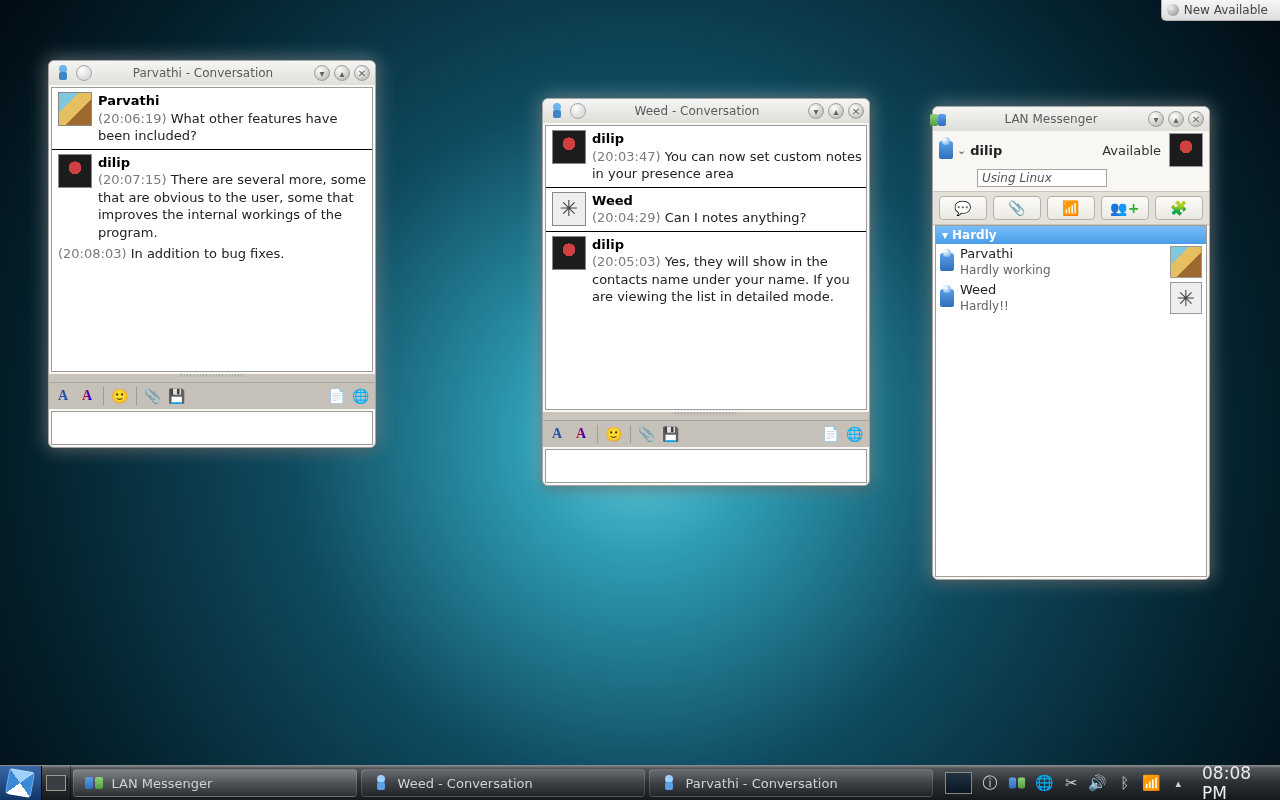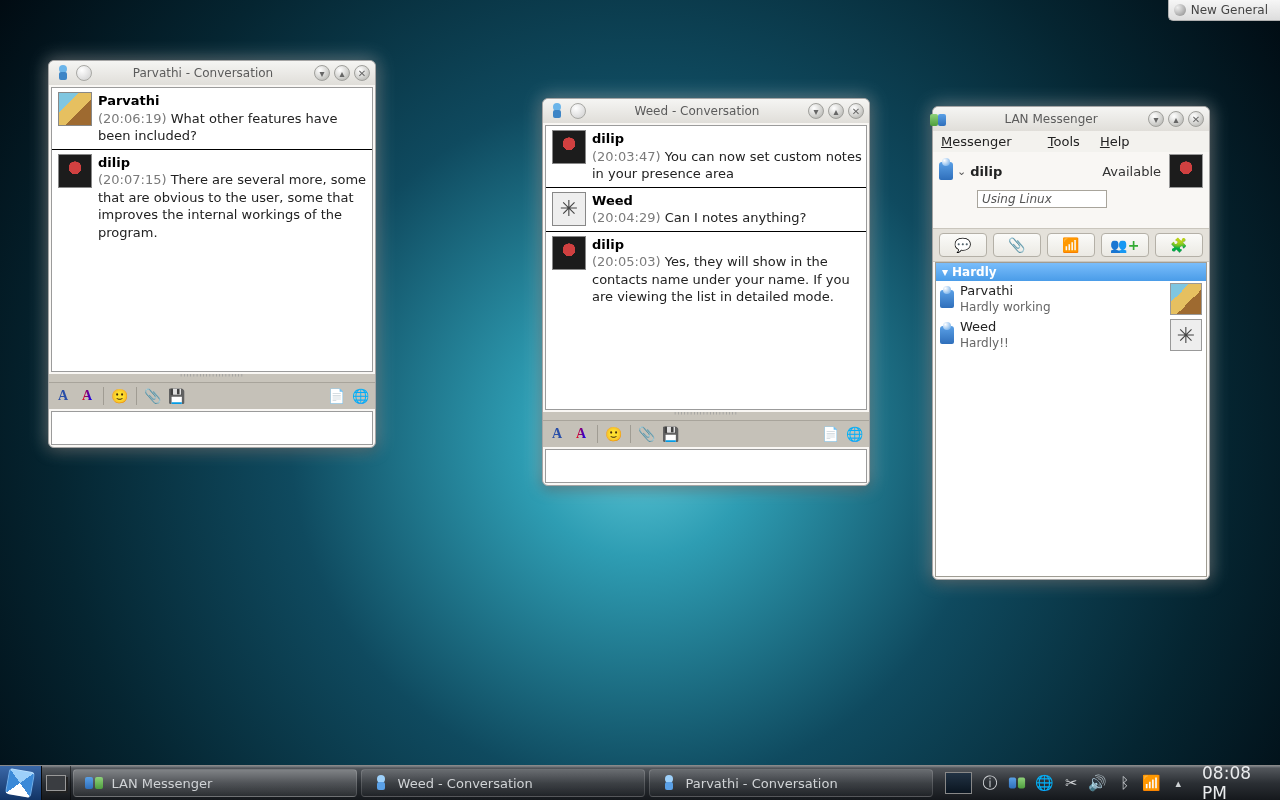--- a/index.html
+++ b/index.html
@@ -105,21 +105,21 @@
   content: ""; position: absolute; top: -4px; left: 3px; width: 8px; height: 8px;
   background: radial-gradient(circle at 30% 30%, #fff, #5aa0e6); border-radius: 50%;
 }
 .status-drop { font-size: 11px; color: #555; }
 .name-bold { font-weight: bold; }
 .presence-avail { margin-left: auto; margin-right: 4px; color: #333; }
 .my-avatar {
   width: 32px; height: 32px; border: 1px solid #999;
 }
 .status-note {
-  margin: 2px 44px 20px 44px;
+  margin: 2px 44px 4px 44px;
 }
 .status-note input {
   width: 120px; font-size: 12px; padding: 1px 4px;
   border: 1px solid #a8a49b; background: #fff; font-style: italic; color: #555;
   font-family: inherit;
 }
 .btn-row {
   display: flex; gap: 6px; padding: 4px 6px;
   background: #e4e1da; border-top: 1px solid #cac6bd; border-bottom: 1px solid #cac6bd;
 }
@@ -202,21 +202,21 @@
 .lan-icon .p2 { right: 0; top: 3px; background: linear-gradient(#8fd27a,#4e9e3e); }
 .chat-head {
   width: 18px; height: 18px;
 }
 .chat-head svg { width: 18px; height: 18px; }
 </style>
 </head>
 <body>
 
 <div class="new-activity">
-  <span>New General</span>
+  <span>New Available</span>
 </div>
 
 <div class="window" style="left:48px; top:60px; width:326px; height:386px;">
   <div class="titlebar">
     <span class="app-icon chat-head">
       <svg viewBox="0 0 18 18">
           <circle cx="9" cy="5" r="4" fill="#6bb5ea"></circle>
           <rect x="5" y="8" width="8" height="8" rx="2" fill="#3d85c6"></rect>
         </svg>
     </span>
@@ -234,20 +234,24 @@
         <span class="ts">(20:06:19)</span>
         <span>What other features have been included?</span>
       </div>
     </div>
     <div class="msg-block">
       <div class="avatar av-disc"></div>
       <div class="msg-text">
         <b>dilip</b><br>
         <span class="ts">(20:07:15)</span>
         <span>There are several more, some that are obvious to the user, some that improves the internal workings of the program.</span>
+        <div class="continuation" style="padding-left:0; margin-left:-40px; margin-top:4px;">
+          <span class="ts">(20:08:03)</span>
+          <span>In addition to bug fixes.</span>
+        </div>
       </div>
     </div>
   </div>
   <div class="grip">''''''''''''''''''''</div>
   <div class="toolbar">
     <span class="tool" style="color:#2a4fa8;font-weight:bold;font-family:serif;">A</span>
     <span class="tool" style="font-family:serif;">
         <span style="background:linear-gradient(90deg,red,blue);-webkit-background-clip:text;color:transparent;font-weight:bold">A</span>
       </span>
     <span class="tool-sep"></span>
@@ -323,25 +327,20 @@
 <div class="window" style="left:932px; top:106px; width:276px; height:472px;">
   <div class="titlebar">
     <span class="app-icon">
       <span class="lan-icon"><span class="p1"></span><span class="p2"></span></span>
     </span>
     <span class="title">LAN Messenger</span>
     <span class="wbtn">▾</span>
     <span class="wbtn">▴</span>
     <span class="wbtn">✕</span>
   </div>
-  <div class="menubar">
-    <span><u>M</u><span>essenger</span></span>
-    <span><u>T</u>ools</span>
-    <span><u>H</u>elp</span>
-  </div>
   <div class="presence-row">
     <span class="presence-icon"></span>
     <span class="status-drop">⌄</span>
     <span class="name-bold">dilip</span>
     <span class="presence-avail">Available</span>
     <span class="my-avatar av-disc"></span>
   </div>
   <div class="status-note">
     <input value="Using Linux" style="">
   </div>

